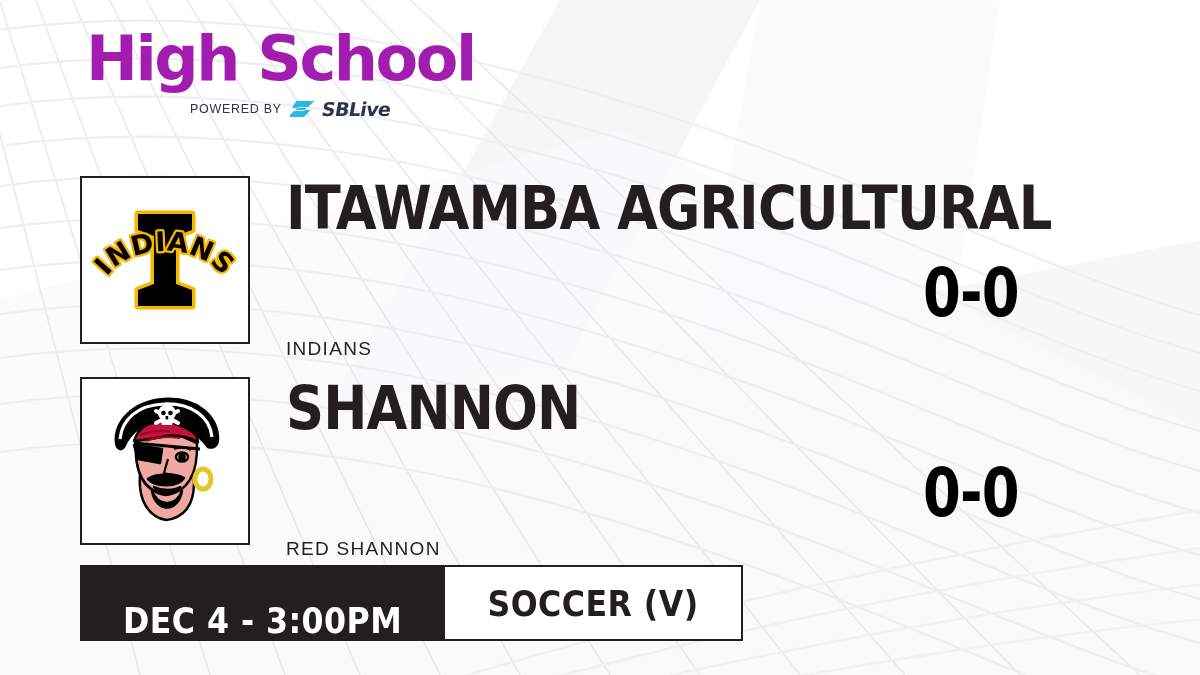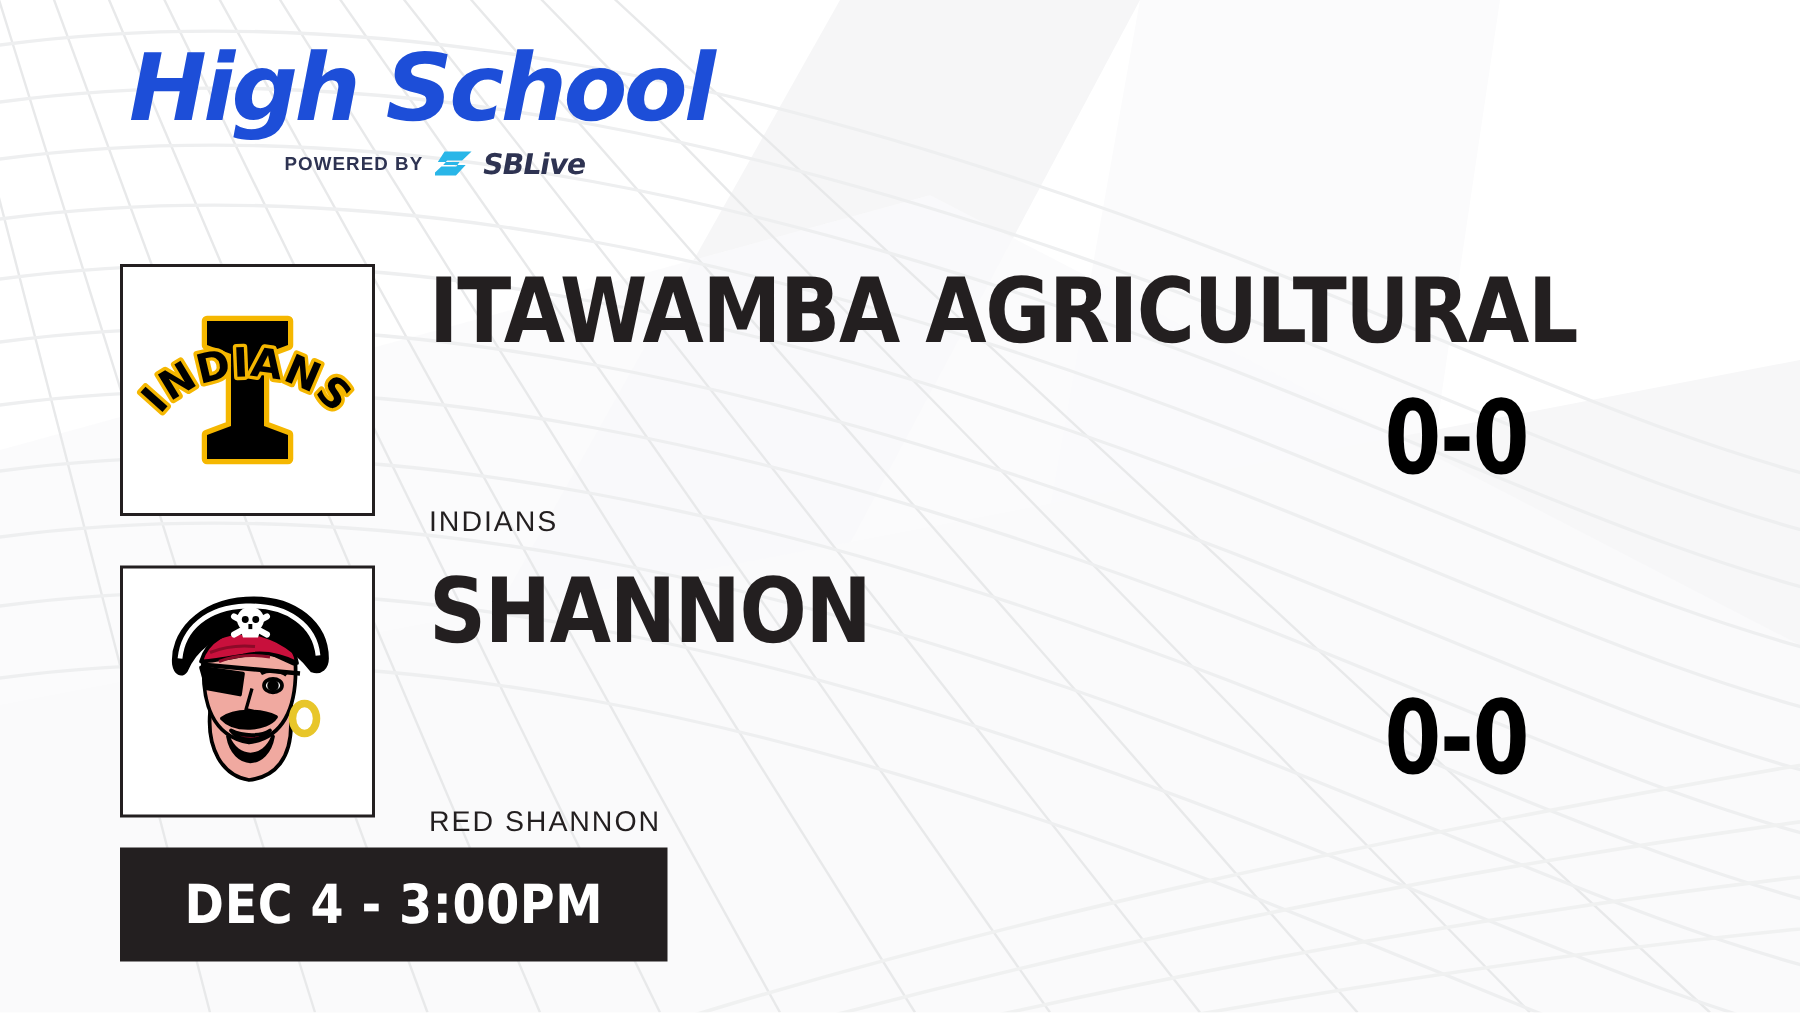--- a/index.html
+++ b/index.html
@@ -15,32 +15,31 @@
 
   
   .header { position:absolute; left:86px; top:28px; z-index:5; }
   .hs-row { display:flex; align-items:center; }
   .hs-text {
     font-family:"DejaVu Sans", sans-serif;
     font-weight:700;
     font-size:62px;
     line-height:1;
     letter-spacing:-2.4px;
-    color:#1d4ed8;
-    white-space:nowrap;
-    font-style:italic;
+    color:#a21caf;
+    white-space:nowrap;
   }
   .pin { margin-left:12px; margin-top:-2px; }
   .powered {
     display:flex; align-items:center; justify-content:center;
     margin-top:8px; margin-left:24px;
   }
   .powered-label {
     font-family:"Liberation Sans", sans-serif;
-    font-weight:700;
+    font-weight:400;
     font-size:12.5px;
     letter-spacing:0.7px;
     color:#2e3352;
   }
   .sblive { margin-left:8px; display:flex; align-items:center; }
 
   
   .logo-box {
     position:absolute;
     width:170px; height:168px;
@@ -109,21 +108,21 @@
   
   .infobar {
     position:absolute;
     left:80px; top:565px;
     height:76px;
     display:flex;
     z-index:6;
   }
   .info-date {
     background:#231f20;
-    display:flex; align-items:center; justify-content:center;
+    display:flex; align-items:flex-end; justify-content:center;
     padding:0 24px;
     min-width:334px;
   }
   .info-date-text {
     font-family:"DejaVu Sans", sans-serif;
     font-weight:700;
     font-size:36px;
     color:#ffffff;
     letter-spacing:0.5px;
     white-space:nowrap;
@@ -286,13 +285,16 @@
 </div>
 
 <div class="team-name" id="team-name-2">SHANNON</div>
 <div class="mascot" id="mascot-2">RED SHANNON</div>
 <div class="record" id="record-2">0-0</div>
 
 <div class="infobar">
   <div class="info-date">
     <span class="info-date-text">DEC 4 - 3:00PM</span>
   </div>
+  <div class="info-sport">
+    <span class="info-sport-text">SOCCER (V)</span>
+  </div>
 </div>
 
 </body></html>

